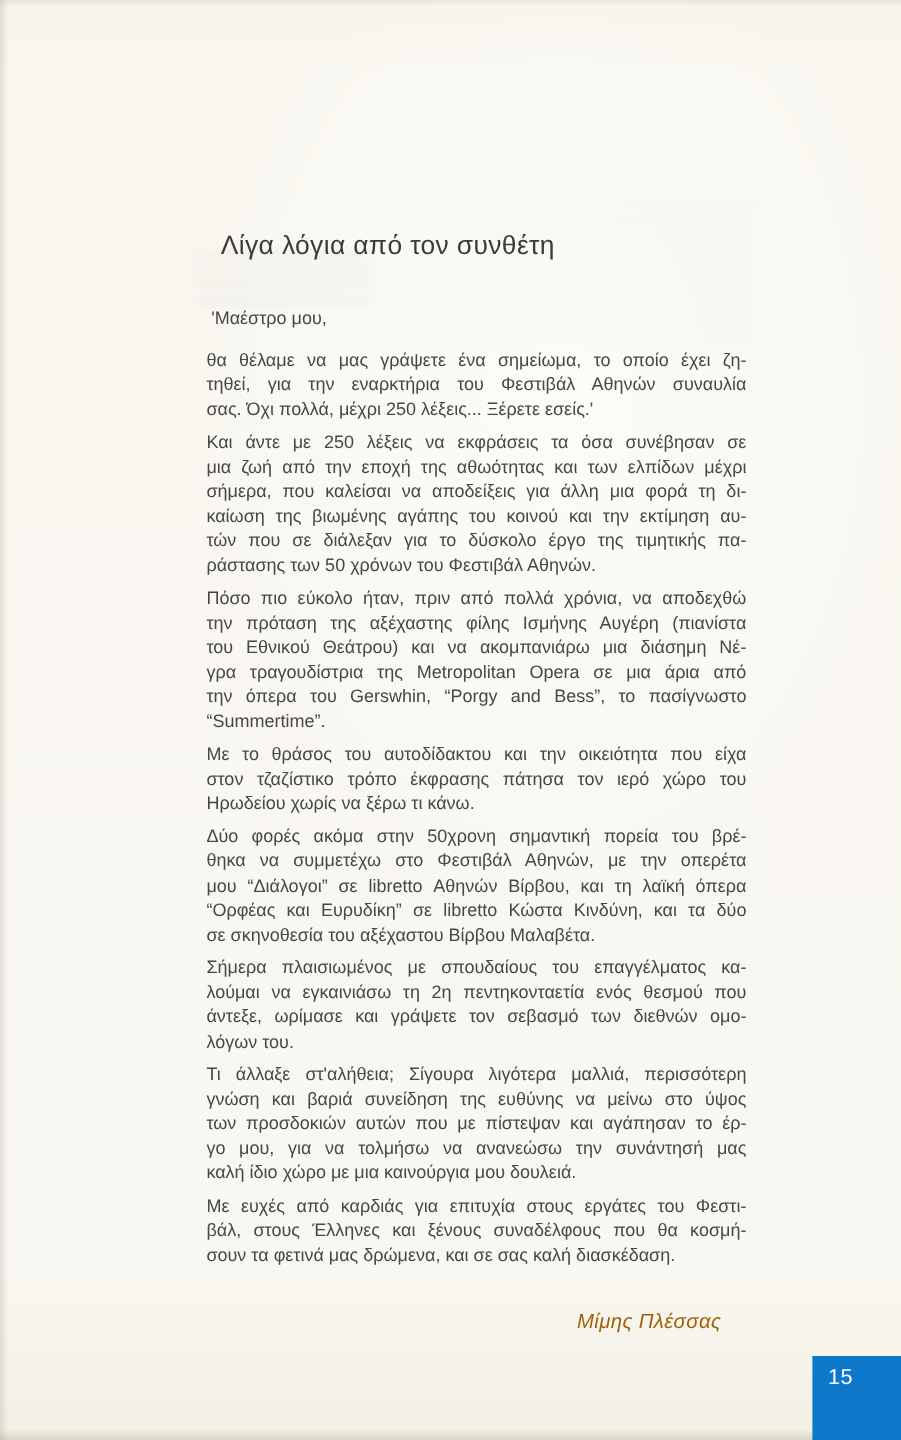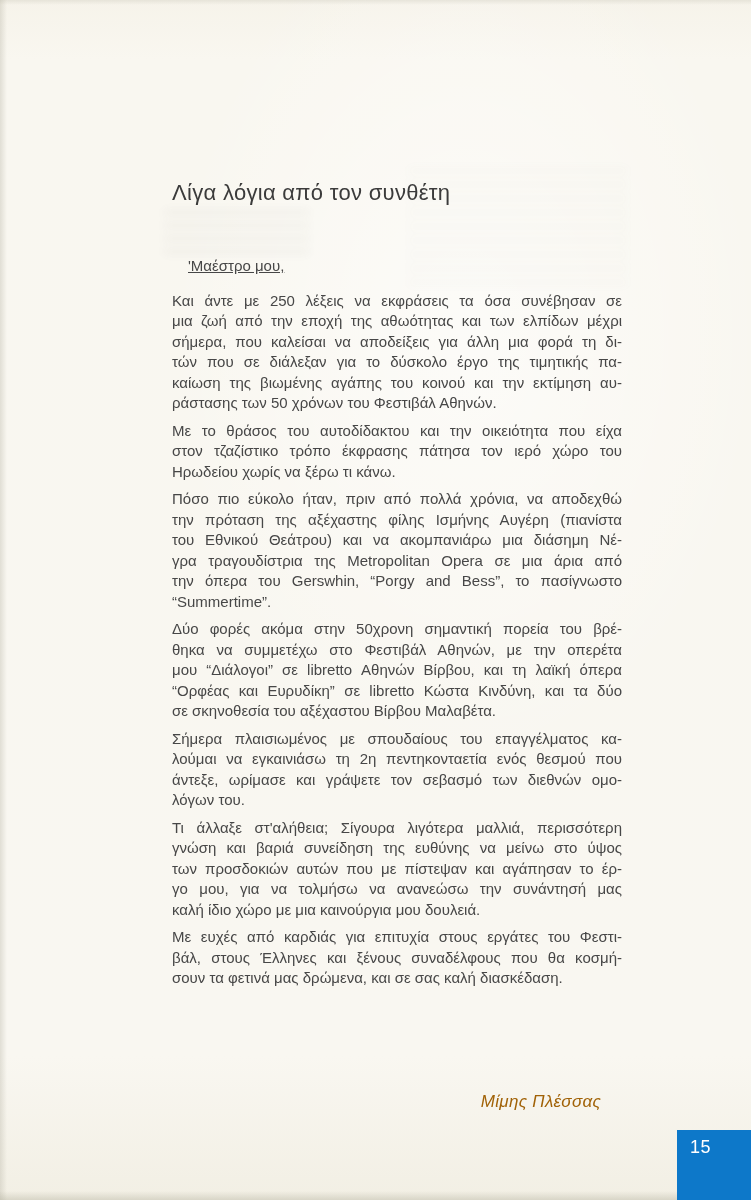--- a/index.html
+++ b/index.html
@@ -39,30 +39,30 @@
     background: repeating-linear-gradient(180deg, rgba(128,126,118,0.18) 0 5px, rgba(0,0,0,0) 5px 13px);
     filter: blur(4px); opacity: .45;
   }
   .bleed-b {
     left: 408px; top: 168px; width: 220px; height: 125px;
     background: repeating-linear-gradient(180deg, rgba(130,128,120,0.14) 0 5px, rgba(0,0,0,0) 5px 14px);
     filter: blur(5px); opacity: .32;
   }
 
   .page-title {
-    position: absolute; left: 172px; top: 180px; margin: 0;
+    position: absolute; left: 172px; top: 180px; margin: 12px;
     font-size: 22px; font-weight: 400; letter-spacing: .3px;
     color: #3b3b3b;
   }
 
   .letter {
     position: absolute; left: 172px; top: 256px; width: 450px;
     font-size: 15px; line-height: 20.5px;
   }
-  .salutation { margin: 0 0 14px 16px; text-decoration: underline; }
+  .salutation { margin: 0 0 14px 4px; }
   .para { margin: 0 0 7px 0; }
   .line { display: block; }
   .line.j { text-align: justify; text-align-last: justify; }
 
   .signature {
     position: absolute; top: 1092px; right: 150px; margin: 0;
     font-size: 17px; font-style: italic; color: #a16207; letter-spacing: .3px;
   }
 
   .pagenum-box {
@@ -83,39 +83,44 @@
 <div class="edge-left"></div>
 <div class="edge-top"></div>
 <div class="edge-bottom"></div>
 
 <h1 class="page-title">Λίγα λόγια από τον συνθέτη</h1>
 
 <div class="letter">
   <p class="salutation">'Μαέστρο μου,</p>
   <div>
       <p class="para">
+        <span class="line j">θα θέλαμε να μας γράψετε ένα σημείωμα, το οποίο έχει ζη-</span>
+        <span class="line j">τηθεί, για την εναρκτήρια του Φεστιβάλ Αθηνών συναυλία</span>
+        <span class="line">σας. Όχι πολλά, μέχρι 250 λέξεις... Ξέρετε εσείς.'</span>
+      </p>
+      <p class="para">
         <span class="line j">Και άντε με 250 λέξεις να εκφράσεις τα όσα συνέβησαν σε</span>
         <span class="line j">μια ζωή από την εποχή της αθωότητας και των ελπίδων μέχρι</span>
         <span class="line j">σήμερα, που καλείσαι να αποδείξεις για άλλη μια φορά τη δι-</span>
+        <span class="line j">καίωση της βιωμένης αγάπης του κοινού και την εκτίμηση αυ-</span>
         <span class="line j">τών που σε διάλεξαν για το δύσκολο έργο της τιμητικής πα-</span>
-        <span class="line j">καίωση της βιωμένης αγάπης του κοινού και την εκτίμηση αυ-</span>
         <span class="line">ράστασης των 50 χρόνων του Φεστιβάλ Αθηνών.</span>
-      </p>
-      <p class="para">
-        <span class="line j">Με το θράσος του αυτοδίδακτου και την οικειότητα που είχα</span>
-        <span class="line j">στον τζαζίστικο τρόπο έκφρασης πάτησα τον ιερό χώρο του</span>
-        <span class="line">Ηρωδείου χωρίς να ξέρω τι κάνω.</span>
       </p>
       <p class="para">
         <span class="line j">Πόσο πιο εύκολο ήταν, πριν από πολλά χρόνια, να αποδεχθώ</span>
         <span class="line j">την πρόταση της αξέχαστης φίλης Ισμήνης Αυγέρη (πιανίστα</span>
         <span class="line j">του Εθνικού Θεάτρου) και να ακομπανιάρω μια διάσημη Νέ-</span>
         <span class="line j">γρα τραγουδίστρια της Metropolitan Opera σε μια άρια από</span>
         <span class="line j">την όπερα του Gerswhin, “Porgy and Bess”, το πασίγνωστο</span>
         <span class="line">“Summertime”.</span>
+      </p>
+      <p class="para">
+        <span class="line j">Με το θράσος του αυτοδίδακτου και την οικειότητα που είχα</span>
+        <span class="line j">στον τζαζίστικο τρόπο έκφρασης πάτησα τον ιερό χώρο του</span>
+        <span class="line">Ηρωδείου χωρίς να ξέρω τι κάνω.</span>
       </p>
       <p class="para">
         <span class="line j">Δύο φορές ακόμα στην 50χρονη σημαντική πορεία του βρέ-</span>
         <span class="line j">θηκα να συμμετέχω στο Φεστιβάλ Αθηνών, με την οπερέτα</span>
         <span class="line j">μου “Διάλογοι” σε libretto Αθηνών Βίρβου, και τη λαϊκή όπερα</span>
         <span class="line j">“Ορφέας και Ευρυδίκη” σε libretto Κώστα Κινδύνη, και τα δύο</span>
         <span class="line">σε σκηνοθεσία του αξέχαστου Βίρβου Μαλαβέτα.</span>
       </p>
       <p class="para">
         <span class="line j">Σήμερα πλαισιωμένος με σπουδαίους του επαγγέλματος κα-</span>

